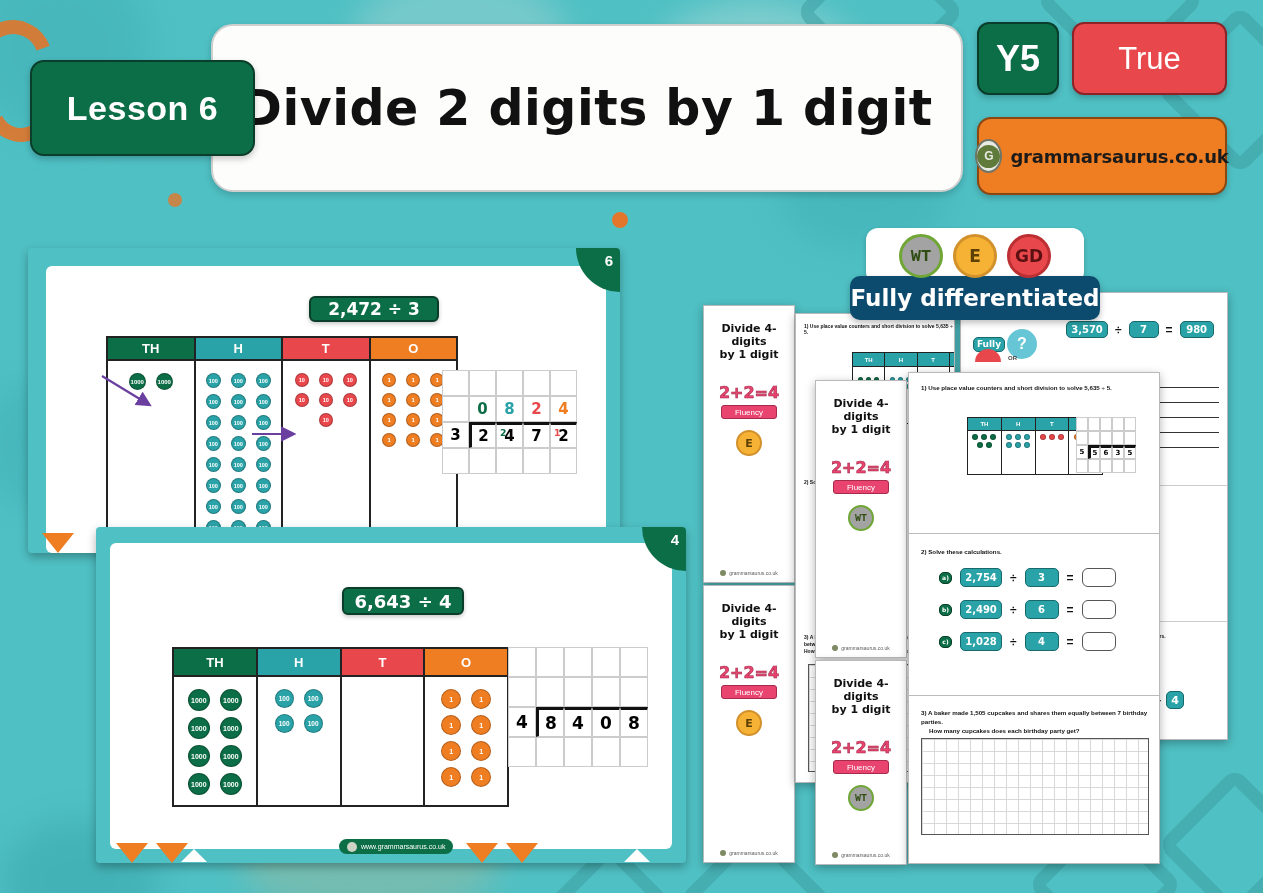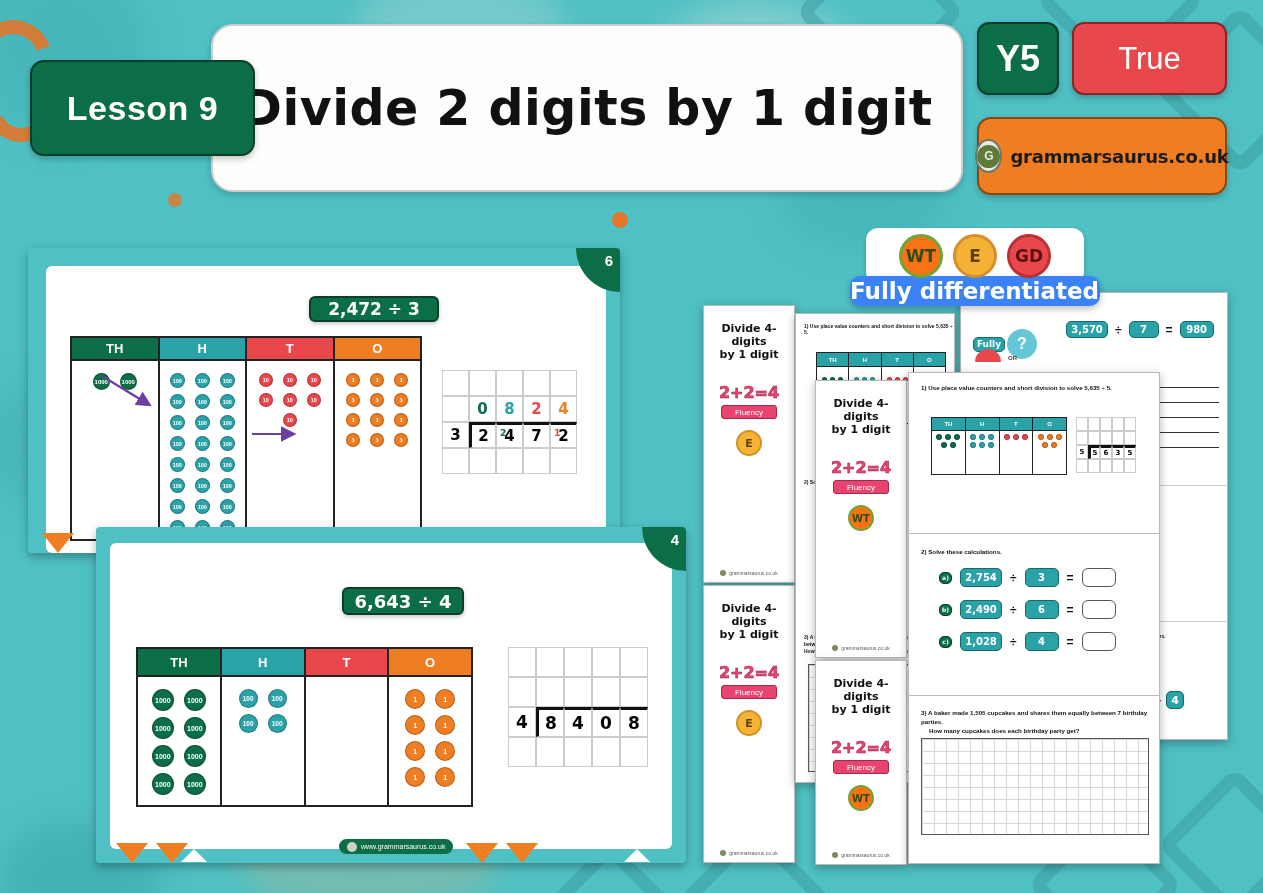--- a/index.html
+++ b/index.html
@@ -119,21 +119,21 @@
     border-left: 16px solid transparent; border-right: 16px solid transparent;
     border-top: 20px solid #ef7d22;
   }
   .tri-up {
     position: absolute; width: 0; height: 0;
     border-left: 13px solid transparent; border-right: 13px solid transparent;
     border-bottom: 13px solid #fff;
   }
 
   
-  .pv-table { position: absolute; border: 2px solid #222; background: #fff; display: flex; flex-direction: column; }
+  .pv-table { position: absolute; border: 2px solid #222; background: #fff; display: flex; flex-direction: column; margin-left: 36px; }
   .pv-head { display: flex; height: 26px; }
   .pv-head div {
     flex: 1; display: flex; align-items: center; justify-content: center;
     color: #fff; font-weight: bold; font-size: 13px;
     border-right: 2px solid #222;
   }
   .pv-head div:last-child { border-right: none; }
   .pv-body { display: flex; flex: 1; border-top: 2px solid #222; }
   .pv-col { flex: 1; border-right: 2px solid #222; position: relative; padding-top: 8px; }
   .pv-col:last-child { border-right: none; }
@@ -155,27 +155,27 @@
   .diff-wrap { position: absolute; left: 866px; top: 228px; z-index: 45; }
   .diff-chips {
     background: #fff; border-radius: 12px; padding: 6px 10px; display: flex; gap: 10px;
     box-shadow: 0 2px 5px rgba(0,0,0,.2); width: 218px; justify-content: center;
   }
   .chip {
     width: 44px; height: 44px; border-radius: 50%;
     display: flex; align-items: center; justify-content: center;
     font-weight: bold; font-size: 17px; font-family: "DejaVu Sans", sans-serif;
   }
-  .chip.wt { background: #f97316; border: 3px solid #6fa636; color: #2f4d12; }
+  .chip.wt { background: #a3a3a3; border: 3px solid #6fa636; color: #2f4d12; font-family: Liberation Mono, monospace; }
   .chip.e  { background: #f5b235; border: 3px solid #d2912a; color: #5c4005; }
   .chip.gd { background: #e8484c; border: 3px solid #bc2f33; color: #5c1012; }
   .diff-label {
-    margin-top: -8px; margin-left: -16px; width: 250px; height: 30px;
-    background: #3b82f6; border-radius: 10px; color: #fff;
-    display: flex; align-items: center; 
+    margin-top: -8px; margin-left: -16px; width: 250px; height: 44px;
+    background: #0c4a6e; border-radius: 10px; color: #fff;
+    display: flex; align-items: center; justify-content: center;
     font-size: 23px; font-weight: bold; font-family: "DejaVu Sans", sans-serif;
     box-shadow: 0 3px 6px rgba(0,0,0,.25);
   }
 
   
   .ws {
     position: absolute; background: #fff; border: 1px solid #b9b9b9;
     box-shadow: 0 3px 9px rgba(0,0,0,.30); overflow: hidden;
   }
   .ws-title { font-family: "DejaVu Sans", sans-serif; font-weight: bold; text-align: center; color: #111; }
@@ -226,21 +226,21 @@
   <div class="sq-ring" style="left:1050px;top:830px;width:110px;height:110px;transform:rotate(45deg);"></div>
   <div class="sq-ring" style="left:700px;top:845px;width:110px;height:110px;transform:rotate(45deg);"></div>
   <div class="sq-ring" style="left:560px;top:860px;width:100px;height:100px;transform:rotate(45deg);"></div>
 
   <div class="dot" style="left:274px;top:820px;width:12px;height:12px;background:#e8446f;"></div>
   <div class="dot" style="left:168px;top:193px;width:14px;height:14px;background:#e3762a;opacity:.8;"></div>
   <div class="dot" style="left:612px;top:212px;width:16px;height:16px;background:#e3762a;"></div>
 </div>
 
 <div class="lesson-badge">
-  <span>Lesson 9</span>
+  <span>Lesson 6</span>
 </div>
 
 <div class="title-card">
   <h1>Divide 2 digits by 1 digit</h1>
 </div>
 
 <div class="yr-badge">
   <span>Y5</span>
 </div>
 

